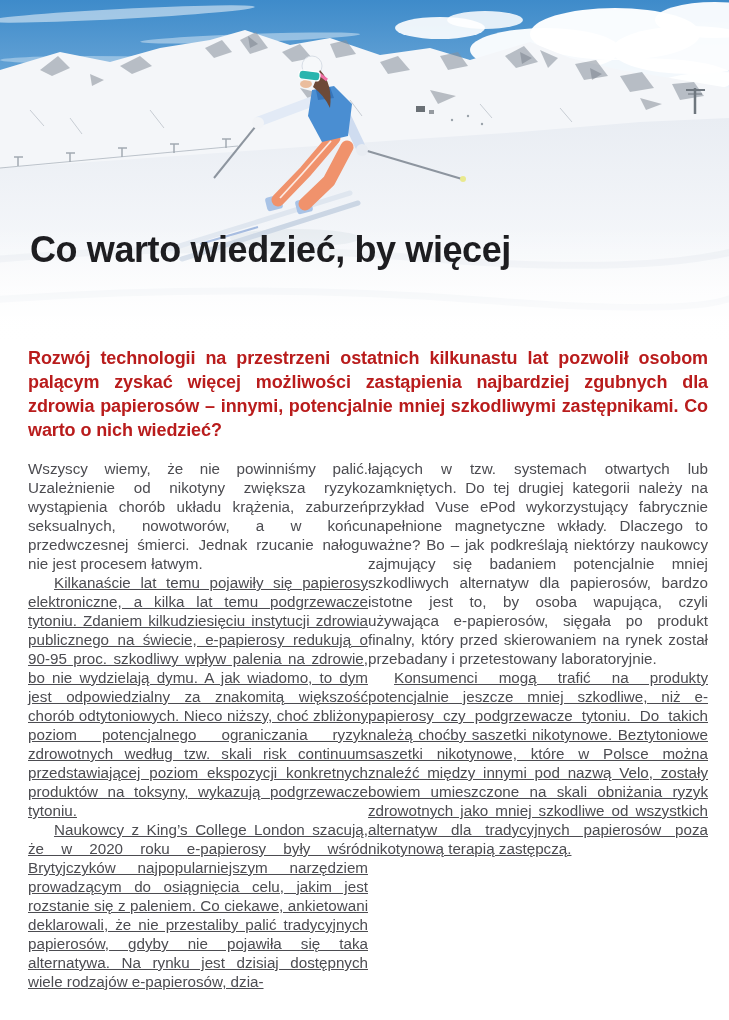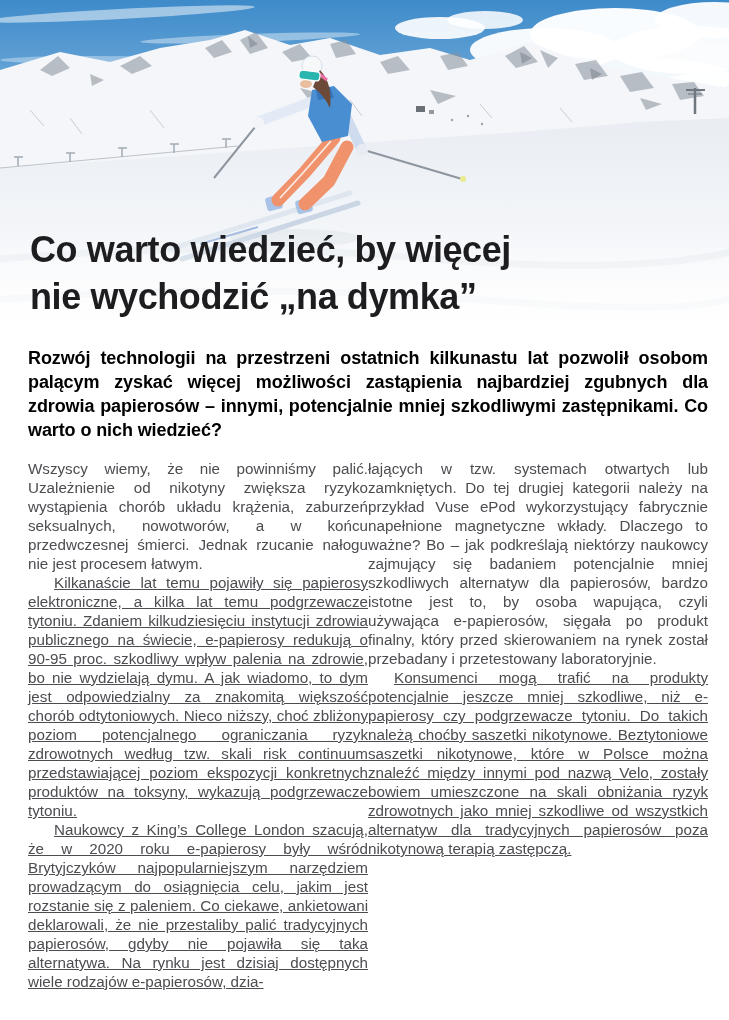--- a/index.html
+++ b/index.html
@@ -29,28 +29,29 @@
     left: 30px;
     top: 226px;
     margin: 0;
     font-size: 36px;
     line-height: 47px;
     font-weight: bold;
     letter-spacing: -0.4px;
     color: #1d1d20;
     z-index: 2;
     white-space: nowrap;
+    text-align: center;
   }
   h1.headline .tl { display: block; }
   .lead {
     margin: 6px 21px 0 28px;
     font-size: 18px;
     line-height: 24px;
     font-weight: bold;
-    color: #000000;
+    color: #b91c1c;
     text-align: justify;
     letter-spacing: -0.1px;
   }
   .columns {
     display: flex;
     margin: 17px 21px 0 28px;
   }
   .col {
     flex: 1;
     font-size: 15.2px;
@@ -204,21 +205,20 @@
       <ellipse cx="306" cy="84" rx="6" ry="4" fill="#eabd9e"></ellipse>
       <line x1="318" y1="73" x2="327" y2="80" stroke-width="3" stroke="#ef6fa5"></line>
       <rect x="299" y="71" width="21" height="9" rx="3.5" transform="rotate(7 309 75)" stroke="#ffffff" stroke-width="1.2" fill="#2ab5ae"></rect>
     </g>
 
     <rect x="0" y="225" width="729" height="115" fill="url(#fadeGrad)"></rect>
   </svg>
 
   <h1 class="headline">
     <span class="tl">Co warto wiedzieć, by więcej</span>
-    <span class="tl">nie wychodzić „na dymka”</span>
   </h1>
 </div>
 
 <p class="lead">Rozwój technologii na przestrzeni ostatnich kilkunastu lat pozwolił osobom palącym zyskać więcej możliwości zastąpienia najbardziej zgubnych dla zdrowia papierosów – innymi, potencjalnie mniej szkodliwymi zastępnikami. Co warto o nich wiedzieć?</p>
 
 <div class="columns">
   <div class="col">
     <p>Wszyscy wiemy, że nie powinniśmy palić. Uzależnienie od nikotyny zwiększa ryzyko wystąpienia chorób układu krążenia, zaburzeń seksualnych, nowotworów, a w końcu przedwczesnej śmierci. Jednak rzucanie nałogu nie jest procesem łatwym.</p>
     <p>Kilkanaście lat temu pojawiły się papierosy elektroniczne, a kilka lat temu podgrzewacze tytoniu. Zdaniem kilkudziesięciu instytucji zdrowia publicznego na świecie, e-papierosy redukują o 90-95 proc. szkodliwy wpływ palenia na zdrowie, bo nie wydzielają dymu. A jak wiadomo, to dym jest odpowiedzialny za znakomitą większość chorób odtytoniowych. Nieco niższy, choć zbliżony poziom potencjalnego ograniczania ryzyk zdrowotnych według tzw. skali risk continuum przedstawiającej poziom ekspozycji konkretnych produktów na toksyny, wykazują podgrzewacze tytoniu.</p>
     <p>Naukowcy z King’s College London szacują, że w 2020 roku e-papierosy były wśród Brytyjczyków najpopularniejszym narzędziem prowadzącym do osiągnięcia celu, jakim jest rozstanie się z paleniem. Co ciekawe, ankietowani deklarowali, że nie przestaliby palić tradycyjnych papierosów, gdyby nie pojawiła się taka alternatywa. Na rynku jest dzisiaj dostępnych wiele rodzajów e-papierosów, dzia-</p>

